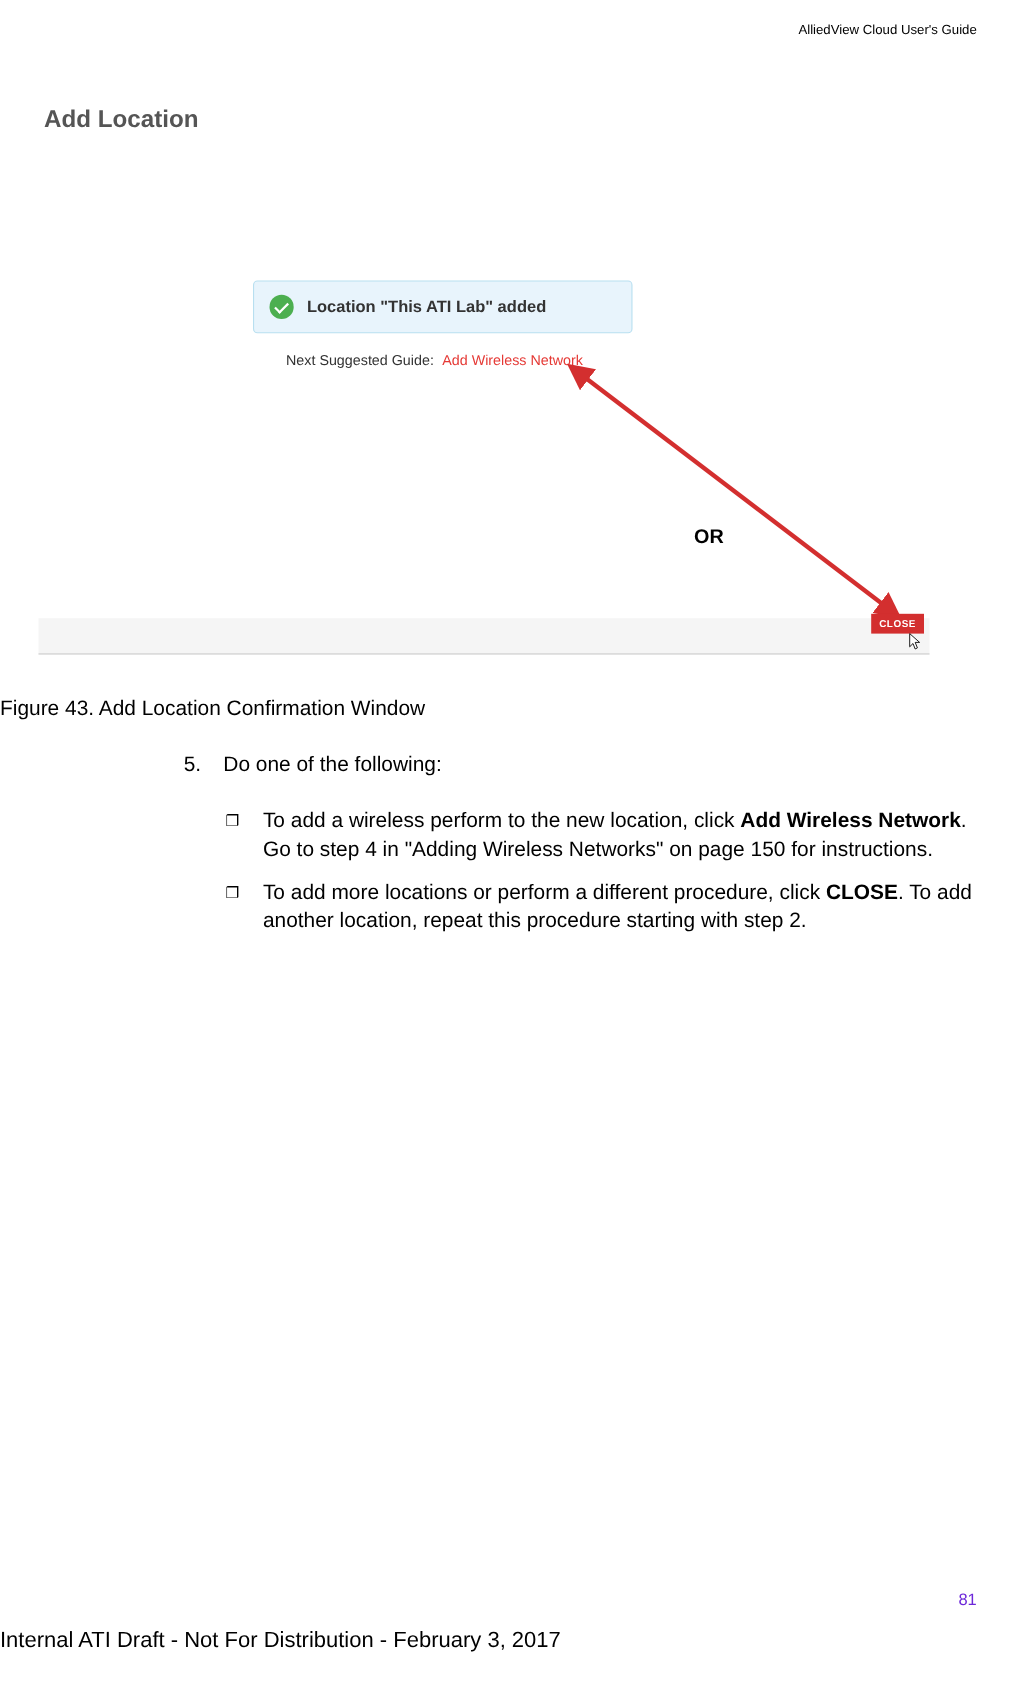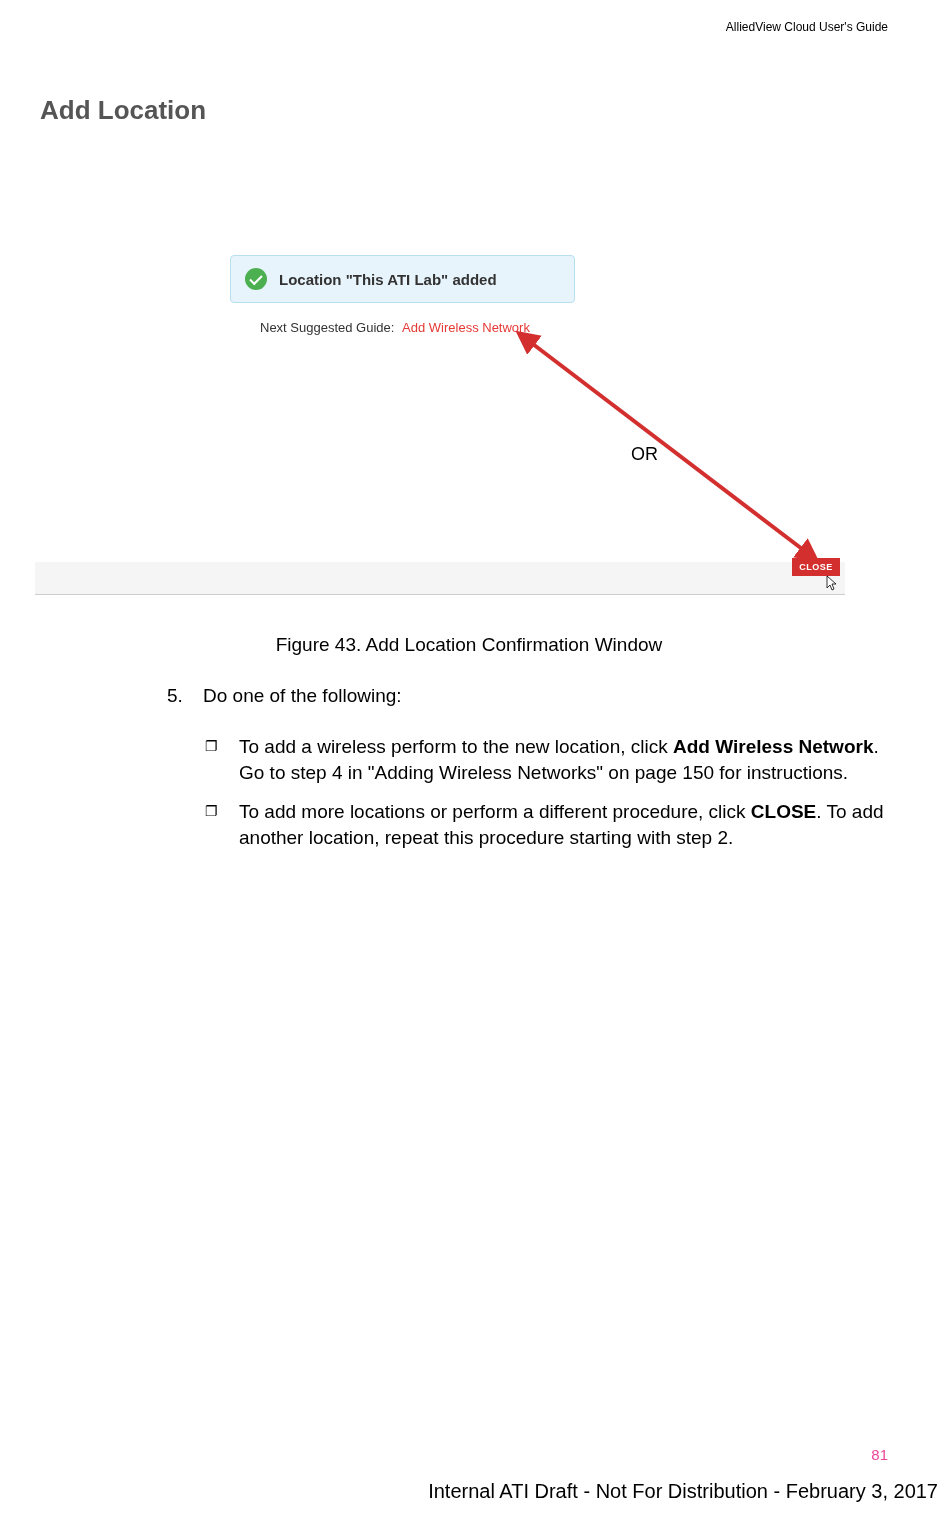--- a/index.html
+++ b/index.html
@@ -22,21 +22,21 @@
       top: 85px;
       left: 35px;
       width: 810px;
       height: 515px;
       background: #fff;
     }
     .dialog-title {
       position: absolute;
       top: 10px;
       left: 5px;
-      font-size: 26px;
+      font-size: 22px;
       font-weight: bold;
       color: #555;
     }
     .success-box {
       position: absolute;
       top: 170px;
       left: 195px;
       width: 345px;
       height: 48px;
       background: #e8f4fc;
@@ -77,24 +77,24 @@
       left: 225px;
       font-size: 13px;
       color: #333;
     }
     .next-action-link {
       color: #e53935;
       margin-left: 4px;
     }
     .or-text {
       position: absolute;
-      top: 359px;
+      top: 393px;
       left: 596px;
       font-size: 18px;
-      font-weight: normal;
+      font-weight: bold;
       color: #000;
     }
     .arrow-svg {
       position: absolute;
       top: 245px;
       left: 475px;
       width: 310px;
       height: 235px;
       pointer-events: none;
     }
@@ -127,21 +127,20 @@
       bottom: 7px;
       right: 3px;
       width: 18px;
       height: 18px;
     }
     .figure-caption {
       position: absolute;
       top: 634px;
       left: 0;
       width: 938px;
-      text-align: center;
       font-size: 19px;
       color: #000;
     }
     .step-row {
       position: absolute;
       top: 685px;
       left: 167px;
       width: 720px;
       display: flex;
       font-size: 19px;
@@ -168,28 +167,28 @@
       width: 34px;
       flex-shrink: 0;
       font-size: 14px;
       padding-top: 3px;
     }
     .page-num {
       position: absolute;
       bottom: 65px;
       right: 50px;
       font-size: 15px;
-      color: #ec4899;
+      color: #6d28d9;
     }
     .footer-text {
       position: absolute;
       bottom: 25px;
       left: 0;
       width: 938px;
-      text-align: right;
+      text-align: left;
       font-size: 20px;
       color: #000;
     }
     .bold { font-weight: bold; }
   </style>
 </head>
 <body>
 
 <div class="header-text">AlliedView Cloud User's Guide</div>
 

